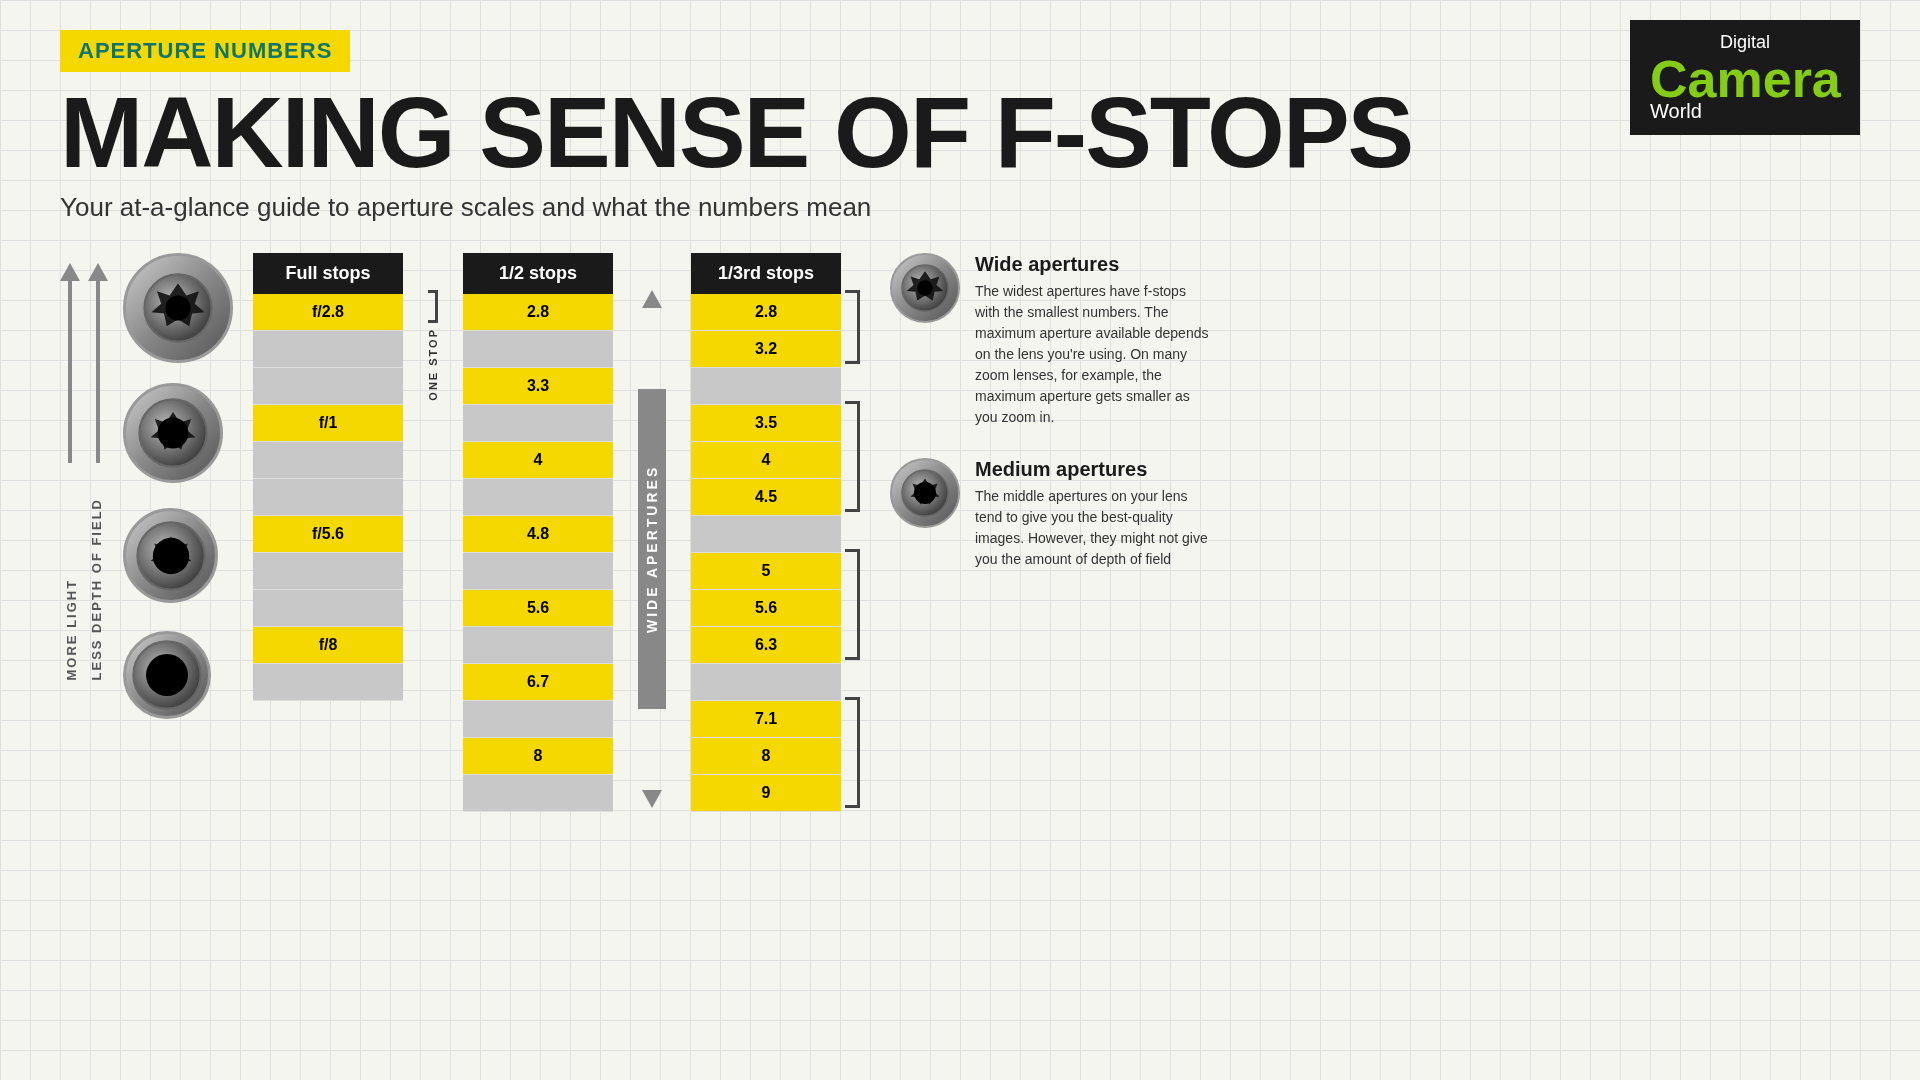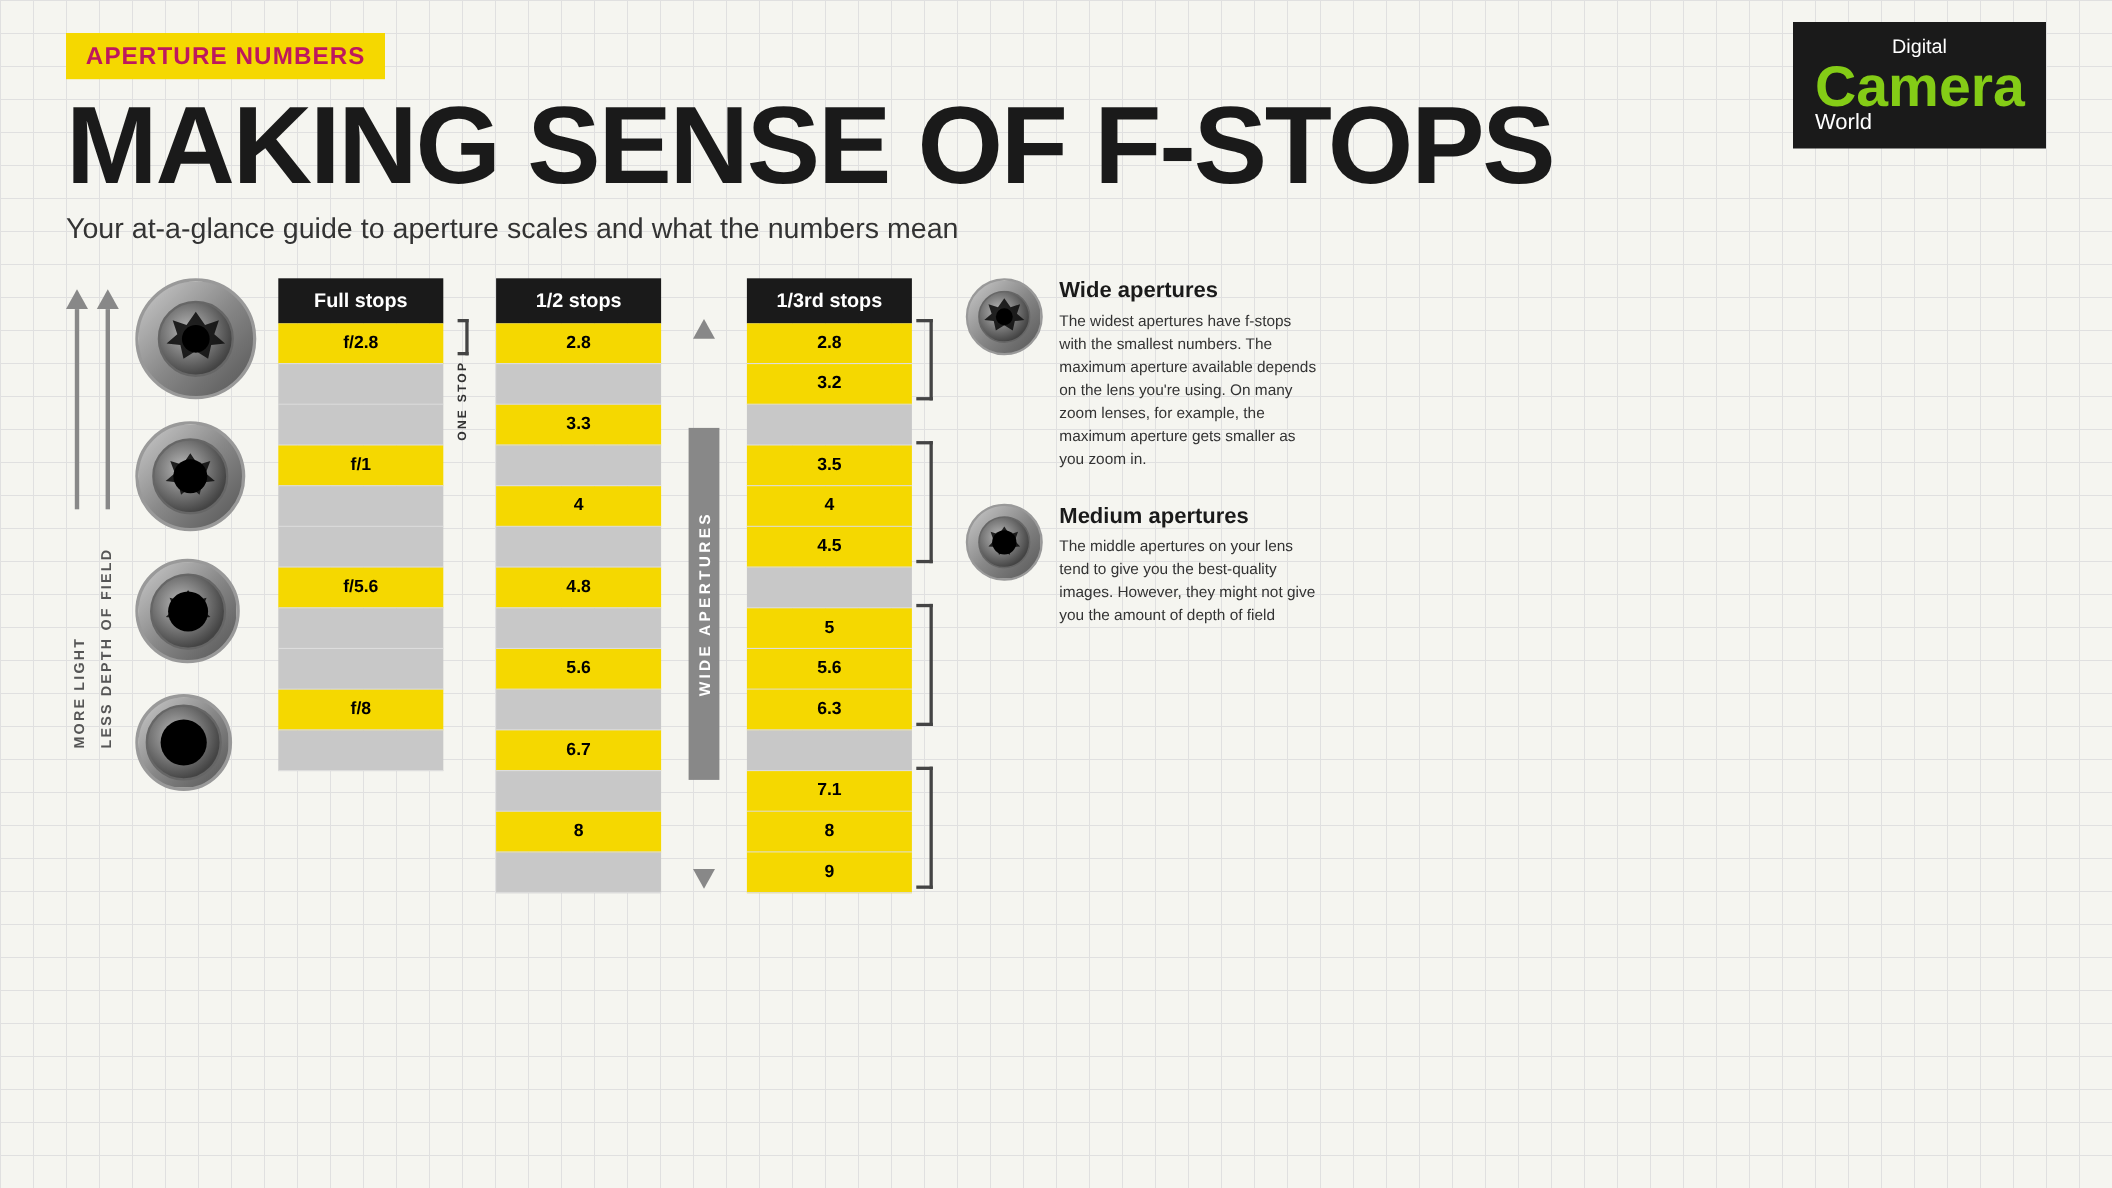--- a/index.html
+++ b/index.html
@@ -32,21 +32,21 @@
     
     .aperture-badge {
       display: inline-block;
       background: #f5d800;
       padding: 8px 18px;
       margin-bottom: 10px;
     }
     .aperture-badge span {
       font-size: 22px;
       font-weight: 900;
-      color: #be185d;
+      color: #0f766e;
       text-transform: uppercase;
       letter-spacing: 1px;
     }
 
     
     .main-title {
       font-size: 100px;
       font-weight: 900;
       color: #1a1a1a;
       line-height: 1;
@@ -396,21 +396,21 @@
             </radialGradient>
           </defs>
           <polygon points="50,24 58,37 72,33 67,48 77,58 62,59 58,73 50,64 42,73 38,59 23,58 33,48 28,33 42,37" fill="#111" opacity="0.9"></polygon>
           <circle cx="50" cy="50" r="30" fill="#000"></circle>
         </svg>
       </div>
     </div>
 
     <div class="tables-area">
 
-      <div style="display:flex;gap:8px;align-items:flex-start;">
+      <div style="display:flex;gap:20px;align-items:flex-start;">
         <div class="stop-table" style="min-width:150px;">
           <div class="table-header">Full stops</div>
           <div class="table-row-yellow">f/2.8</div>
           <div class="table-row-gray" style="height:37px;"></div>
           <div class="table-row-gray" style="height:37px;"></div>
           <div class="table-row-yellow">f/1</div>
           <div class="table-row-gray" style="height:37px;"></div>
           <div class="table-row-gray" style="height:37px;"></div>
           <div class="table-row-yellow">f/5.6</div>
           <div class="table-row-gray" style="height:37px;"></div>

